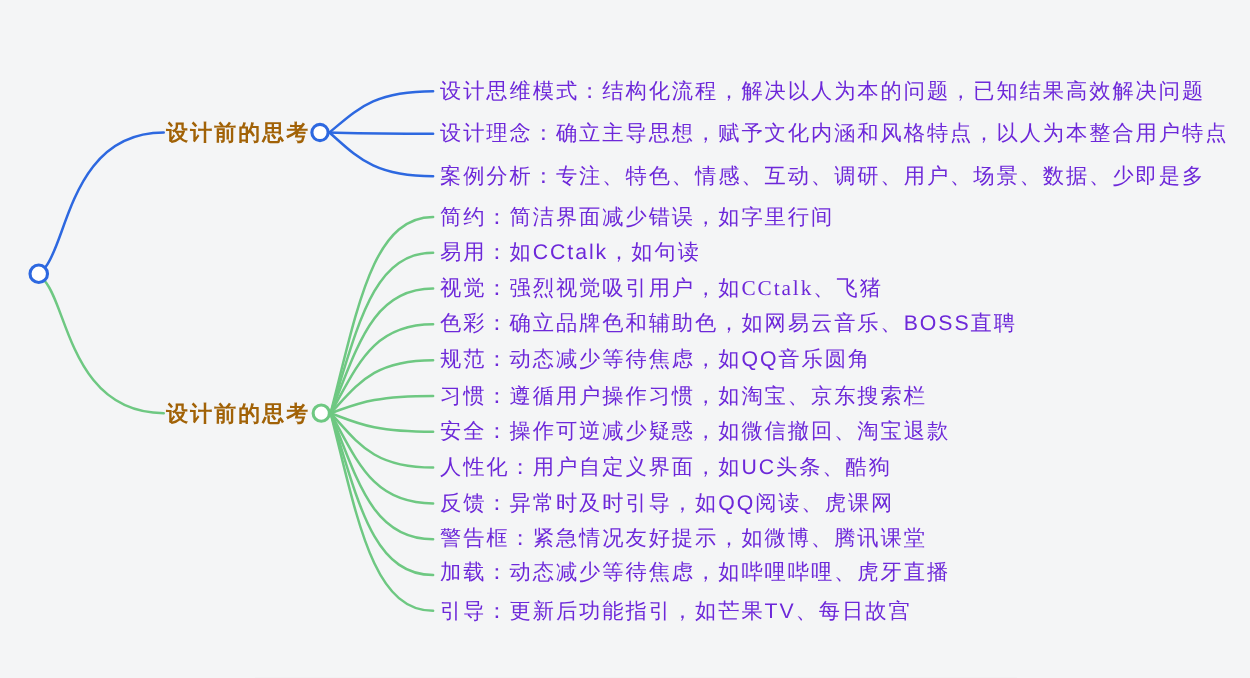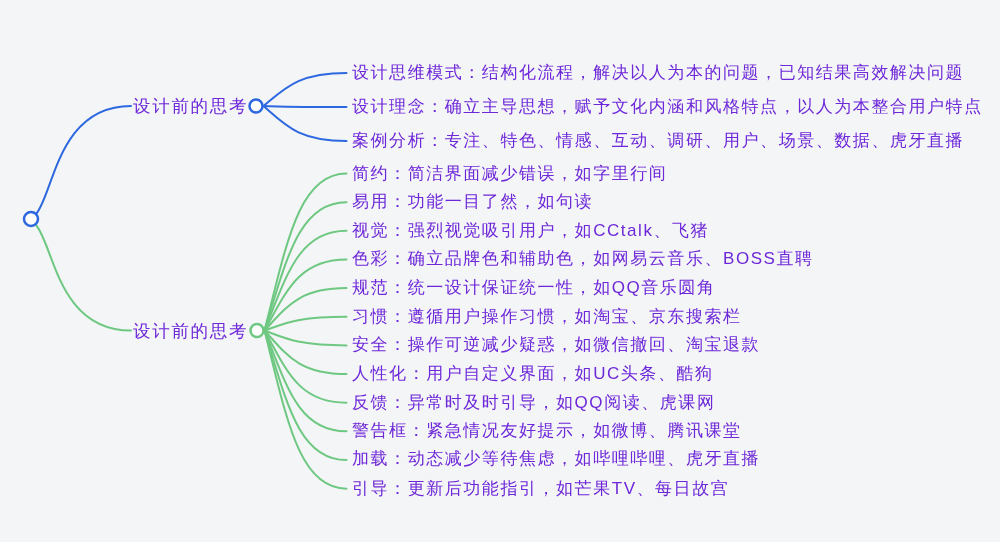--- a/index.html
+++ b/index.html
@@ -20,22 +20,22 @@
   svg.link-layer {
     position: absolute;
     left: 0;
     top: 0;
     width: 1000px;
     height: 542px;
   }
   .branch-label {
     position: absolute;
     font-size: 17.5px;
-    font-weight: 400;
-    color: #6d28d9;
+    font-weight: 700;
+    color: #a16207;
     letter-spacing: 1.7px;
     white-space: nowrap;
     line-height: 24px;
     cursor: default;
   }
   .topic-label {
     position: absolute;
     font-size: 17px;
     font-weight: 400;
     color: #6d28d9;
@@ -78,27 +78,27 @@
       <path d="M 264.5 330.5 C 286.5 385.9675, 298.5 431.34999999999997, 346.5 431.34999999999997" stroke="#6ec882" class="link"></path>
       <path d="M 264.5 330.5 C 286.5 401.725, 298.5 460, 346.5 460" stroke="#6ec882" class="link"></path>
       <path d="M 264.5 330.5 C 286.5 417.48249999999996, 298.5 488.65, 346.5 488.65" stroke="#6ec882" class="link"></path>
       <circle cx="257" cy="330.5" r="6.5" stroke="#6ec882" fill="#ffffff" class="node-dot"></circle>
       <circle cx="31" cy="219" r="7" stroke="#2d68e0" fill="#ffffff" class="node-dot"></circle>
     </svg>
   <div id="node-layer">
       <div class="branch-label" style="left: 133px; top: 94px;">设计前的思考</div>
       <div class="topic-label" style="left: 352px; top: 59px;">设计思维模式：结构化流程，解决以人为本的问题，已知结果高效解决问题</div>
       <div class="topic-label" style="left: 352px; top: 93px;">设计理念：确立主导思想，赋予文化内涵和风格特点，以人为本整合用户特点</div>
-      <div class="topic-label" style="left: 352px; top: 127px;">案例分析：专注、特色、情感、互动、调研、用户、场景、数据、虎牙直播</div>
+      <div class="topic-label" style="left: 352px; top: 127px;">案例分析：专注、特色、情感、互动、调研、用户、场景、数据、少即是多</div>
       <div class="branch-label" style="left: 133px; top: 318.5px;">设计前的思考</div>
       <div class="topic-label" style="left: 352px; top: 159.5px;">简约：简洁界面减少错误，如字里行间</div>
-      <div class="topic-label" style="left: 352px; top: 188.15px;">易用：功能一目了然，如句读</div>
-      <div class="topic-label" style="left: 352px; top: 216.8px;">视觉：强烈视觉吸引用户，如CCtalk、飞猪</div>
+      <div class="topic-label" style="left: 352px; top: 188.15px;">易用：如CCtalk，如句读</div>
+      <div class="topic-label" style="left: 352px; top: 216.8px; font-family: Liberation Serif, serif;">视觉：强烈视觉吸引用户，如CCtalk、飞猪</div>
       <div class="topic-label" style="left: 352px; top: 245.45px; text-align: right;">色彩：确立品牌色和辅助色，如网易云音乐、BOSS直聘</div>
-      <div class="topic-label" style="left: 352px; top: 274.1px;">规范：统一设计保证统一性，如QQ音乐圆角</div>
+      <div class="topic-label" style="left: 352px; top: 274.1px;">规范：动态减少等待焦虑，如QQ音乐圆角</div>
       <div class="topic-label" style="left: 352px; top: 302.75px; text-align: right;">习惯：遵循用户操作习惯，如淘宝、京东搜索栏</div>
       <div class="topic-label" style="left: 352px; top: 331.4px;">安全：操作可逆减少疑惑，如微信撤回、淘宝退款</div>
       <div class="topic-label" style="left: 352px; top: 360.05px;">人性化：用户自定义界面，如UC头条、酷狗</div>
       <div class="topic-label" style="left: 352px; top: 388.7px;">反馈：异常时及时引导，如QQ阅读、虎课网</div>
       <div class="topic-label" style="left: 352px; top: 417.35px; font-family: Liberation Serif, serif;">警告框：紧急情况友好提示，如微博、腾讯课堂</div>
       <div class="topic-label" style="left: 352px; top: 446px; font-family: Liberation Mono, monospace;">加载：动态减少等待焦虑，如哔哩哔哩、虎牙直播</div>
       <div class="topic-label" style="left: 352px; top: 474.65px;">引导：更新后功能指引，如芒果TV、每日故宫</div>
     </div>
 </div>
 

